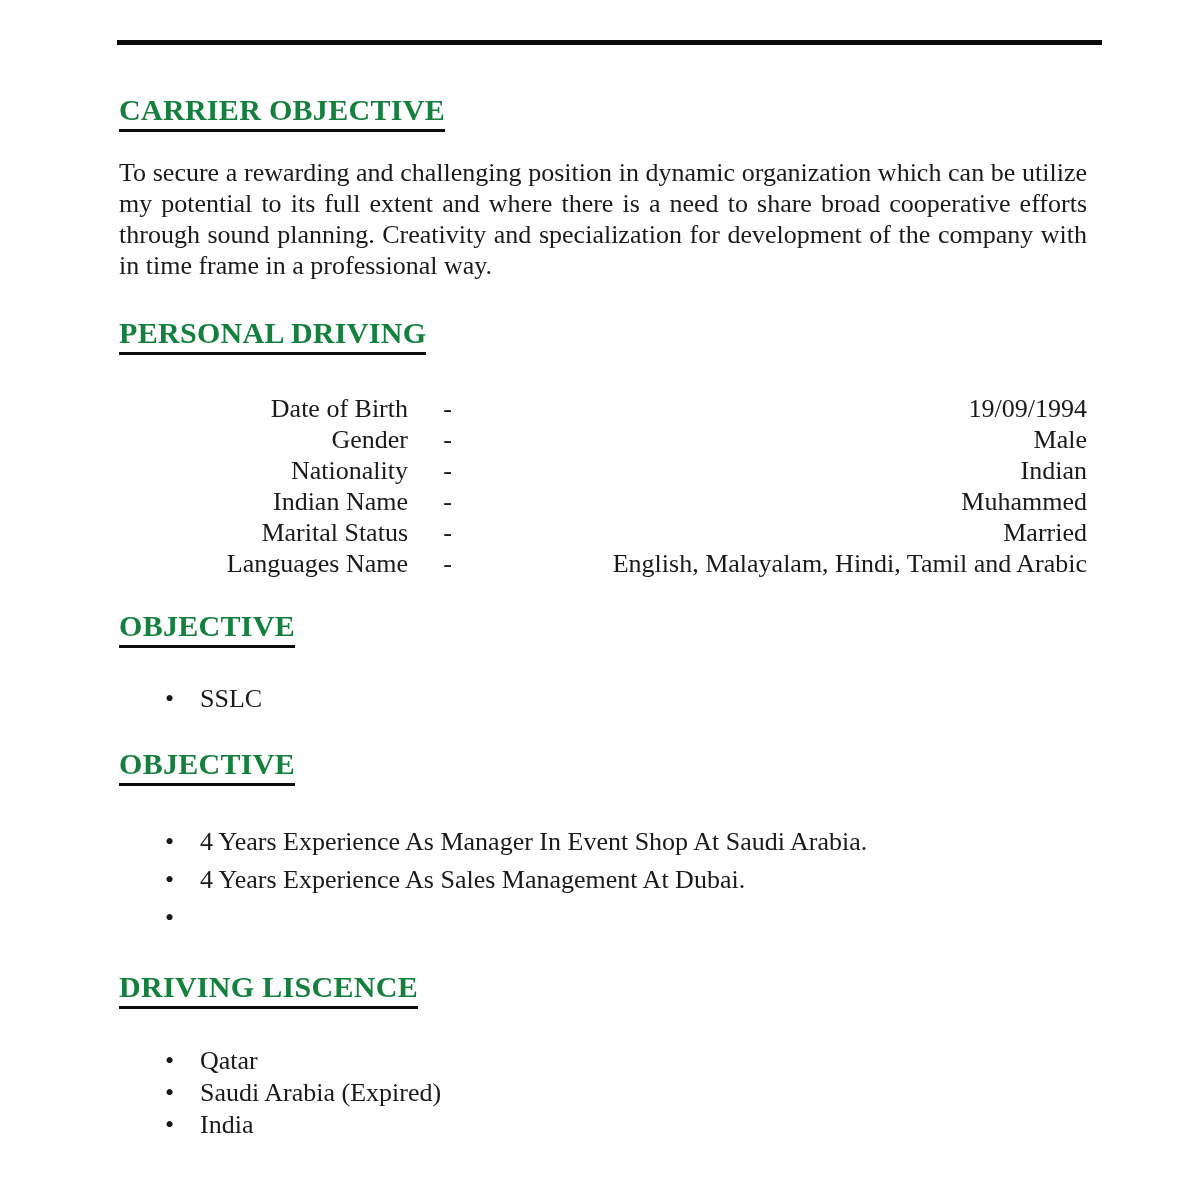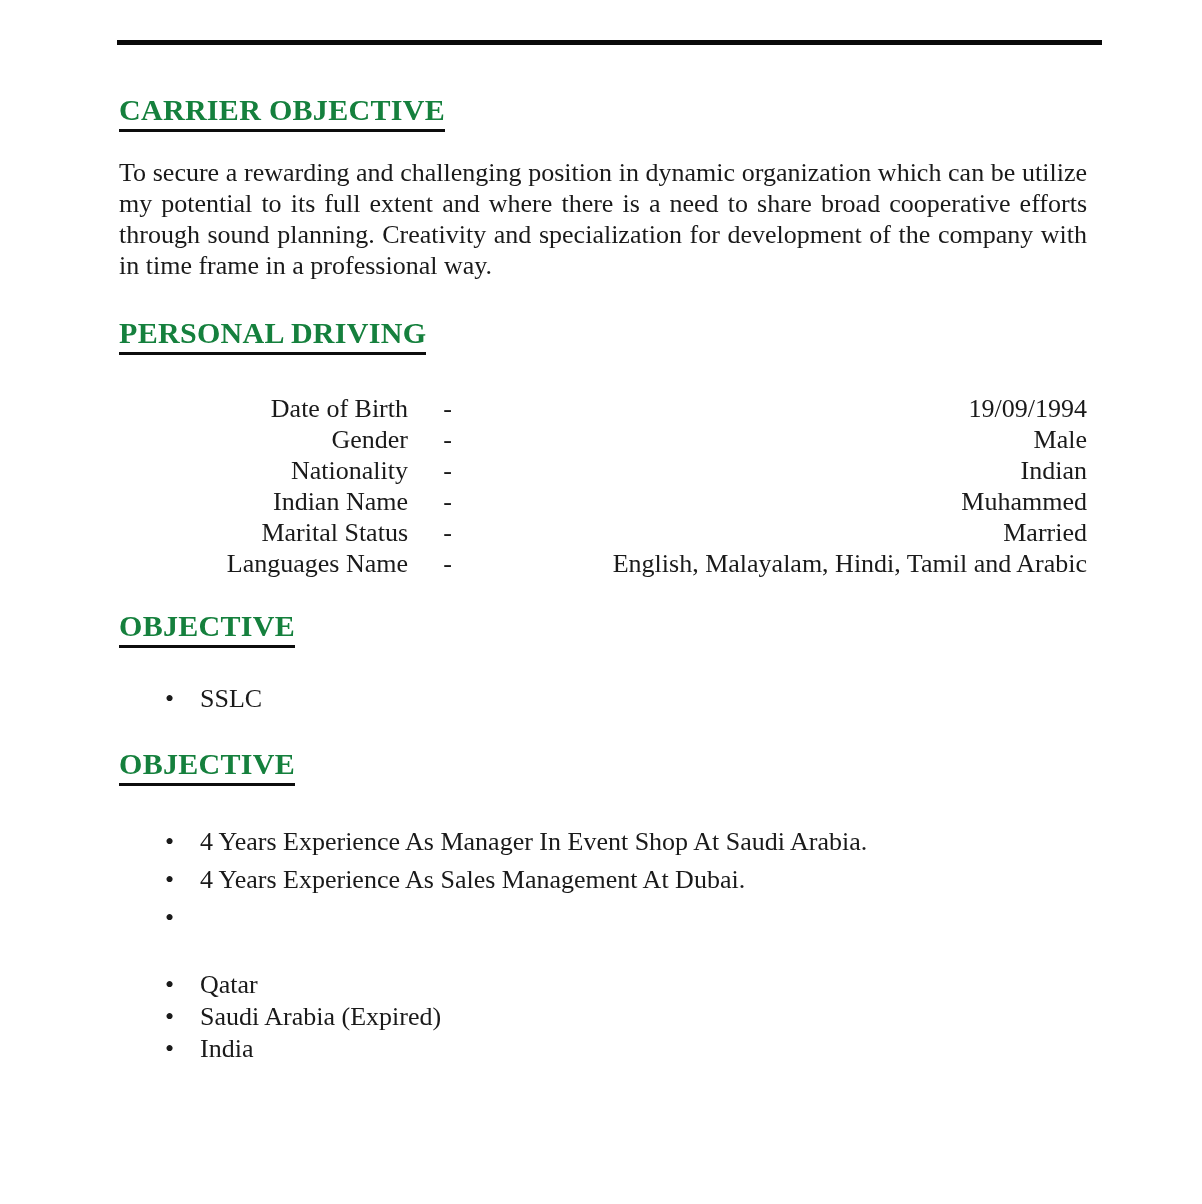--- a/index.html
+++ b/index.html
@@ -155,20 +155,23 @@
       </div>
       <div class="bullet-item">
         <span class="dot">•</span>
         <span class="bullet-text">4 Years Experience As Sales Management At Dubai.</span>
       </div>
       <div class="bullet-item wrap-narrow">
         <span class="dot">•</span>
       </div>
     </div>
 
+    <div class="heading driving">
+      <span>DRIVING LISCENCE</span>
+    </div>
     <div class="bullet-list driving">
       <div class="bullet-item">
         <span class="dot">•</span>
         <span class="bullet-text">Qatar</span>
       </div>
       <div class="bullet-item">
         <span class="dot">•</span>
         <span class="bullet-text">Saudi Arabia (Expired)</span>
       </div>
       <div class="bullet-item">

